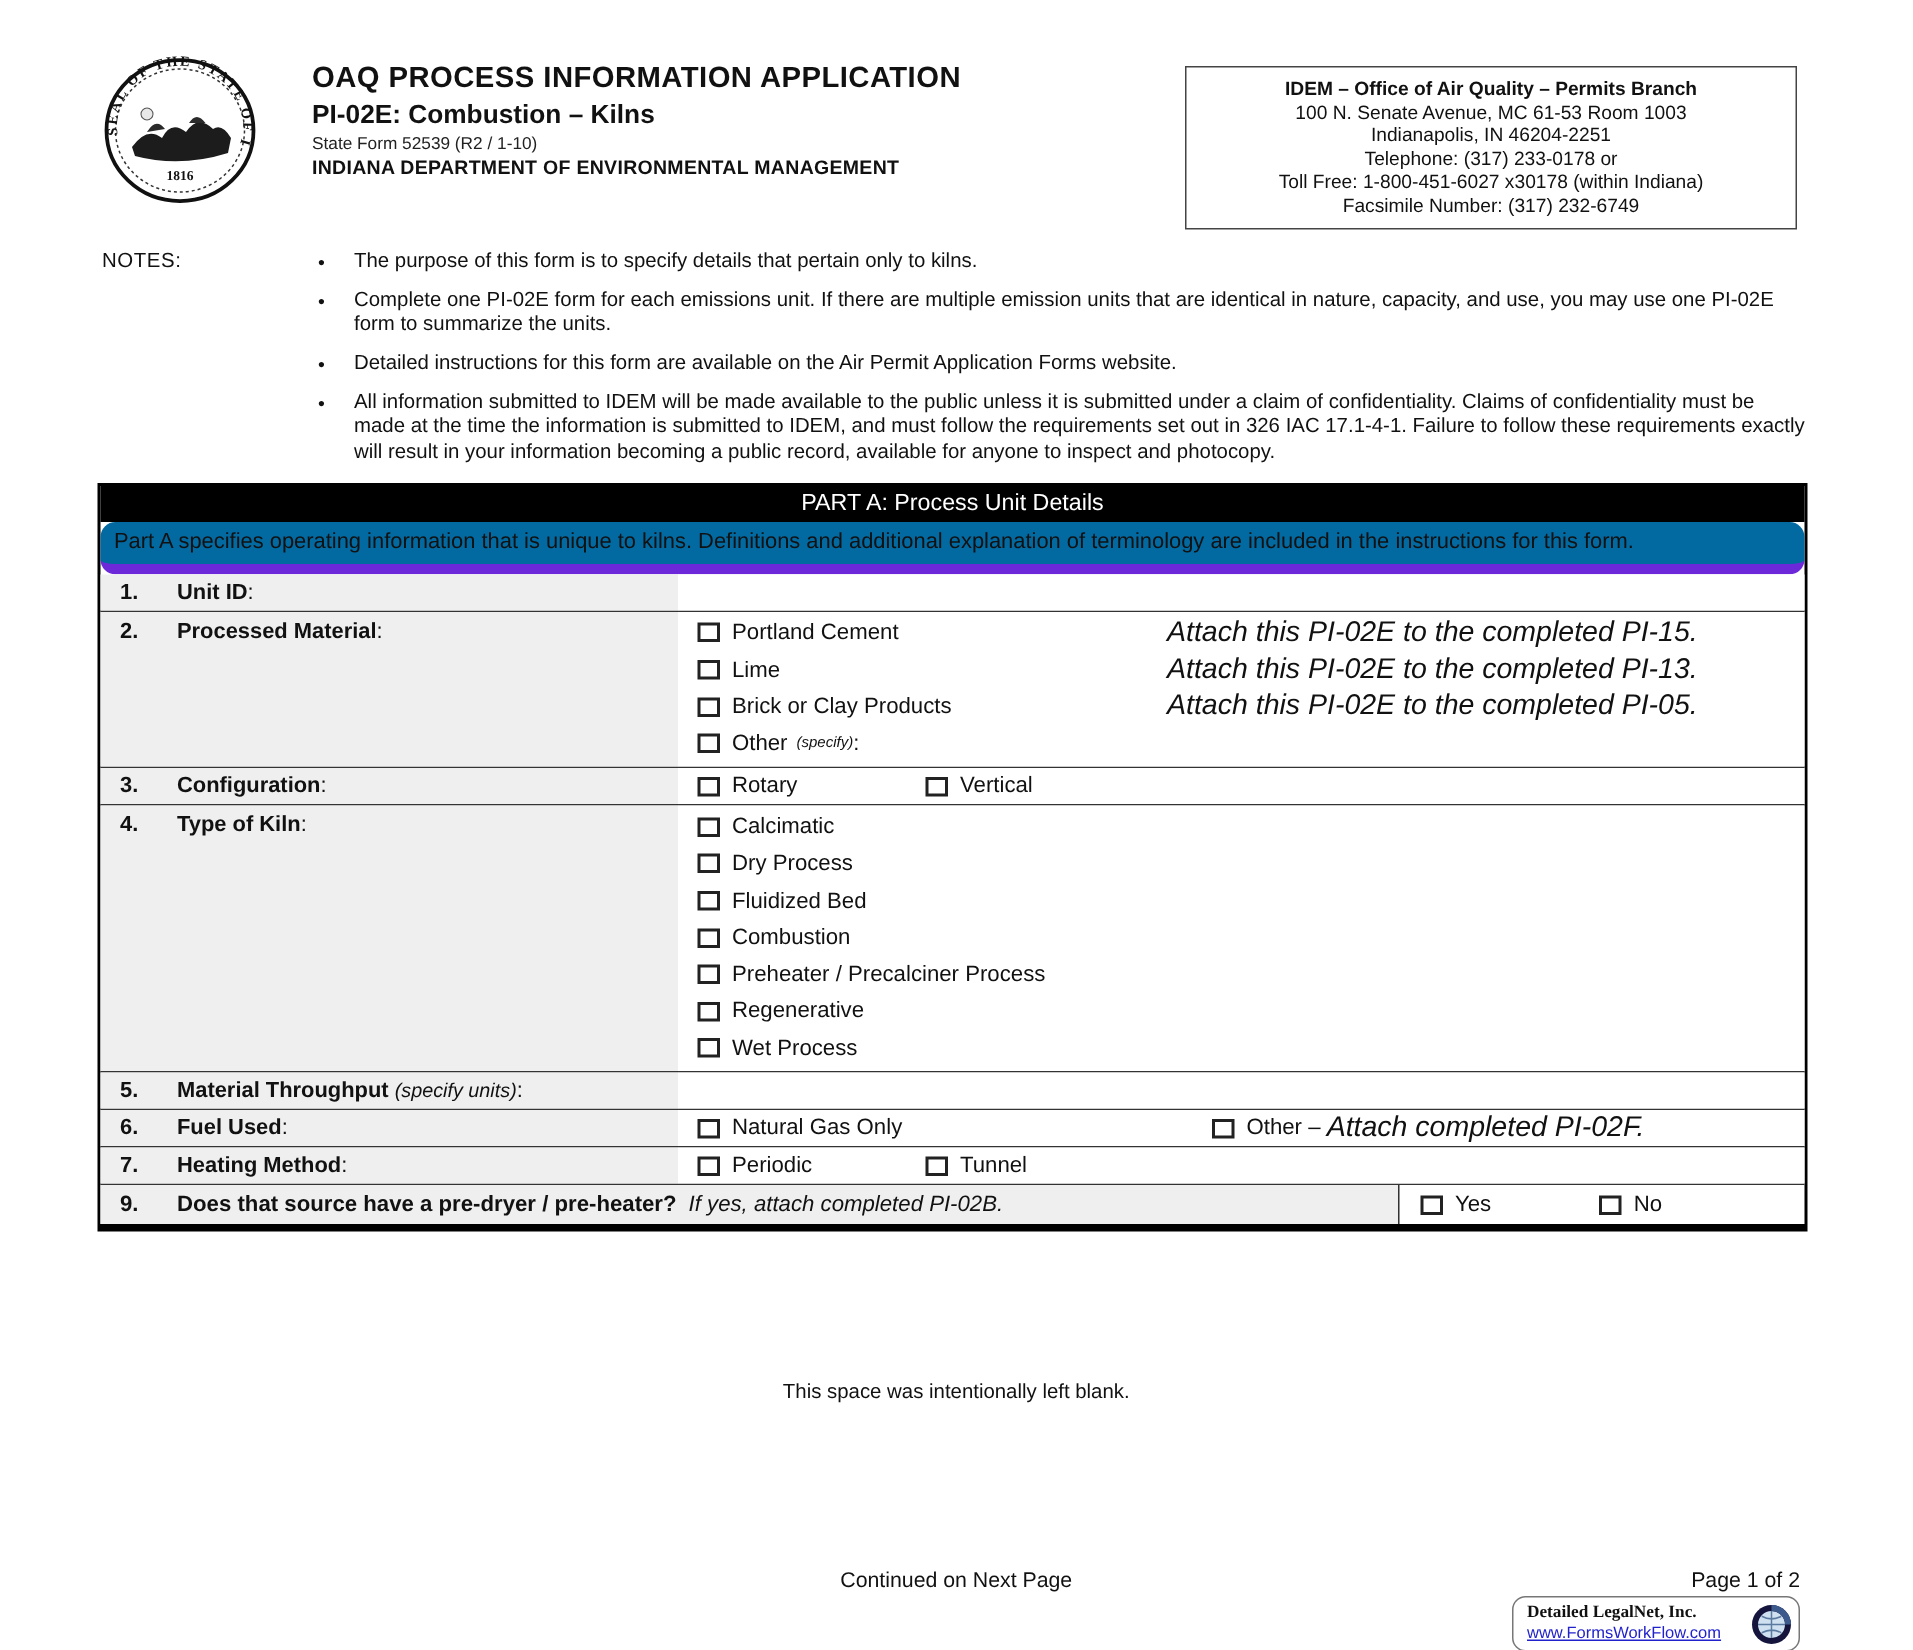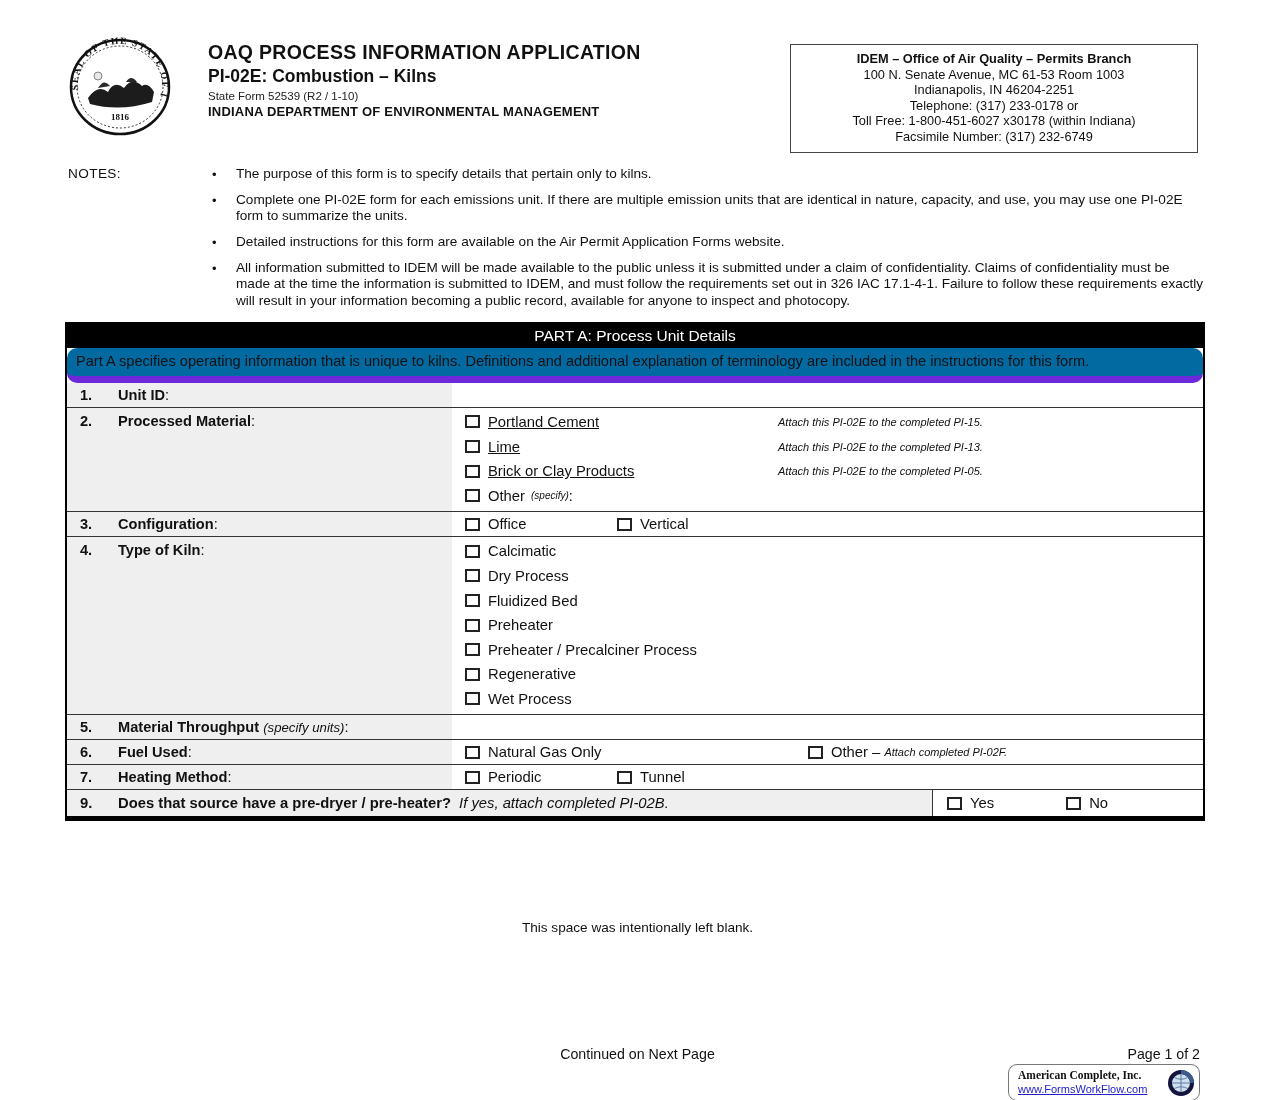--- a/index.html
+++ b/index.html
@@ -43,22 +43,22 @@
   .lbl .colon { font-weight:normal; }
   .content { flex:1 1 auto; background:#fff; padding:0 6px 0 13px; font-size:14.6px; }
   .single { min-height:25px; }
   .single .content, .single .lbl { display:flex; align-items:center; }
   .single .lbl { display:block; padding-top:4px; }
   .opt-line { height:24.6px; display:flex; align-items:center; }
   .row .content.pad-v { padding-top:2px; padding-bottom:3px; }
   .cb { display:inline-block; width:15px; height:13px; border:2px solid #222; background:#fff;
         margin-right:8px; flex:0 0 15px; }
   .opt-txt { font-size:14.8px; }
-  .att { font-style:italic; font-size:11px; }
-  .w313 { display:flex; align-items:center; flex:0 0 313px;text-decoration:underline; }
+  .att { font-style:italic; font-size:19px; }
+  .w313 { display:flex; align-items:center; flex:0 0 313px; }
   .w152 { display:flex; align-items:center; flex:0 0 152px; }
   .w343 { display:flex; align-items:center; flex:0 0 343px; }
   .inlineopt { display:flex; align-items:center; }
   .specify { font-style:italic; font-size:10px; }
 
   .row9 { display:flex; min-height:26px; }
   .lbl9 { flex:0 0 866px; background:#efefef; font-size:14.8px; font-weight:bold;
           padding:3px 4px 3px 13px; border-right:1px solid #333; display:flex; align-items:center; }
   .lbl9 .num { display:inline-block; width:38px; }
   .lbl9 .it { font-weight:normal; font-style:italic; margin-left:8px; }
@@ -179,21 +179,21 @@
       </div>
     </div>
 
     <div class="row single">
       <div class="lbl">
         <span class="num">3.</span><span>Configuration</span><span class="colon">:</span>
       </div>
       <div class="content">
         <span class="w152">
             <span class="cb"></span>
-            <span class="opt-txt">Office</span>
+            <span class="opt-txt">Rotary</span>
           </span>
         <span class="inlineopt">
             <span class="cb"></span>
             <span class="opt-txt">Vertical</span>
           </span>
       </div>
     </div>
 
     <div class="row">
       <div class="lbl" style="padding-top:5px;">
@@ -207,21 +207,21 @@
         <div class="opt-line">
             <span class="cb"></span>
             <span class="opt-txt">Dry Process</span>
           </div>
         <div class="opt-line">
             <span class="cb"></span>
             <span class="opt-txt">Fluidized Bed</span>
           </div>
         <div class="opt-line">
             <span class="cb"></span>
-            <span class="opt-txt">Preheater</span>
+            <span class="opt-txt">Combustion</span>
           </div>
         <div class="opt-line">
             <span class="cb"></span>
             <span class="opt-txt">Preheater / Precalciner Process</span>
           </div>
         <div class="opt-line">
             <span class="cb"></span>
             <span class="opt-txt">Regenerative</span>
           </div>
         <div class="opt-line">
@@ -286,21 +286,21 @@
       </div>
     </div>
   </div>
 
   <div class="blank-note">This space was intentionally left blank.</div>
   <div class="continued">Continued on Next Page</div>
   <div class="page-no">Page 1 of 2</div>
 
   <div class="legalnet">
     <div class="legalnet-txt">
-      <div class="legalnet-co">American Complete, Inc.</div>
+      <div class="legalnet-co">Detailed LegalNet, Inc.</div>
       <div class="legalnet-site"><a class="link" href="#">www.FormsWorkFlow.com</a></div>
     </div>
     <svg class="globe" viewBox="0 0 28 28">
       <circle cx="14" cy="14" r="13" fill="#14143c"></circle>
       <circle cx="14" cy="14" r="9" fill="#cfe0f0"></circle>
       <path d="M 5,14 H 23 M 14,5 V 23 M 7.5,8.5 Q 14,12 20.5,8.5 M 7.5,19.5 Q 14,16 20.5,19.5" stroke="#5a7aa0" stroke-width="1" fill="none"></path>
       <path d="M 14,1 A 13,13 0 0 1 27,14 L 23,14 A 9,9 0 0 0 14,5 Z" fill="#3c5a8c"></path>
     </svg>
   </div>
 

